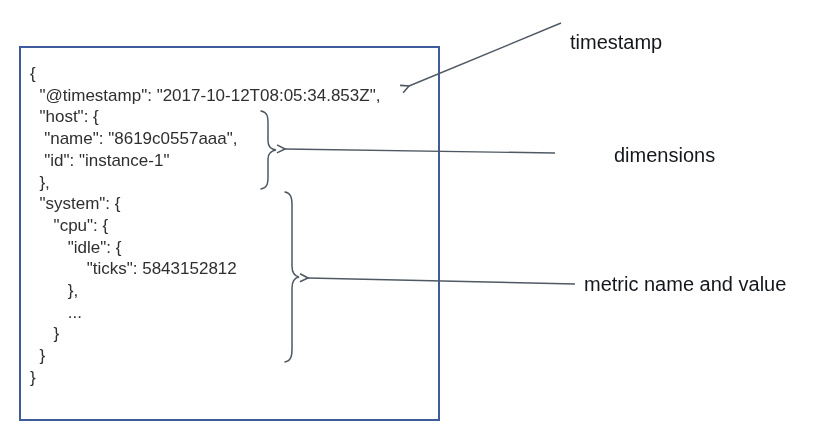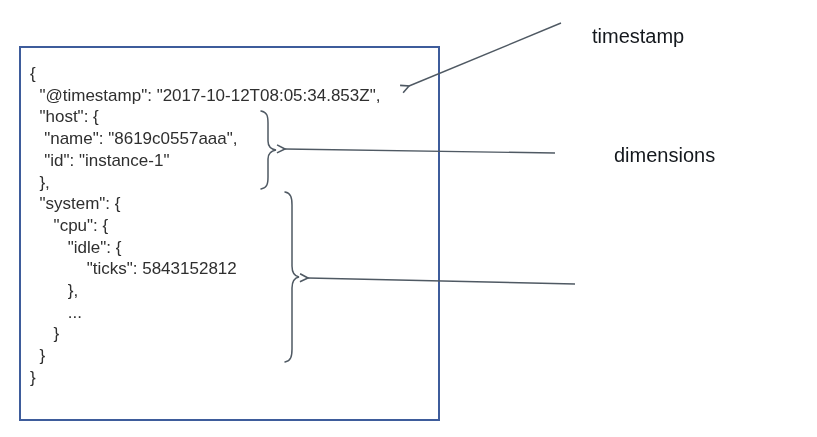--- a/index.html
+++ b/index.html
@@ -42,21 +42,21 @@
     height: 437px;
     pointer-events: none;
   }
   .annot-label {
     position: absolute;
     font-size: 20px;
     line-height: 24px;
     color: #14181D;
     white-space: nowrap;
   }
-  .label-timestamp { left: 570px; top: 24px; margin-left: 22px; }
+  .label-timestamp { left: 570px; top: 30px; }
   .label-dimensions { left: 570px; top: 143px; margin-left: 44px; }
   .label-metric { left: 584px; top: 272px; }
 </style>
 </head>
 <body>
 
 <div class="canvas">
 
   <div class="code-box">
     <pre>{
@@ -91,13 +91,14 @@
 
     <line x1="555" y1="153" x2="285" y2="149" stroke-width="1.4" marker-end="url(#arrowhead)" stroke="#4F5963"></line>
 
     <line x1="575" y1="284" x2="308" y2="278" stroke-width="1.4" marker-end="url(#arrowhead)" stroke="#4F5963"></line>
   </svg>
 
   <div class="annot-label label-timestamp">timestamp</div>
 
   <div class="annot-label label-dimensions">dimensions</div>
 
+  <div class="annot-label label-metric">metric name and value</div>
 </div>
 
 </body></html>

